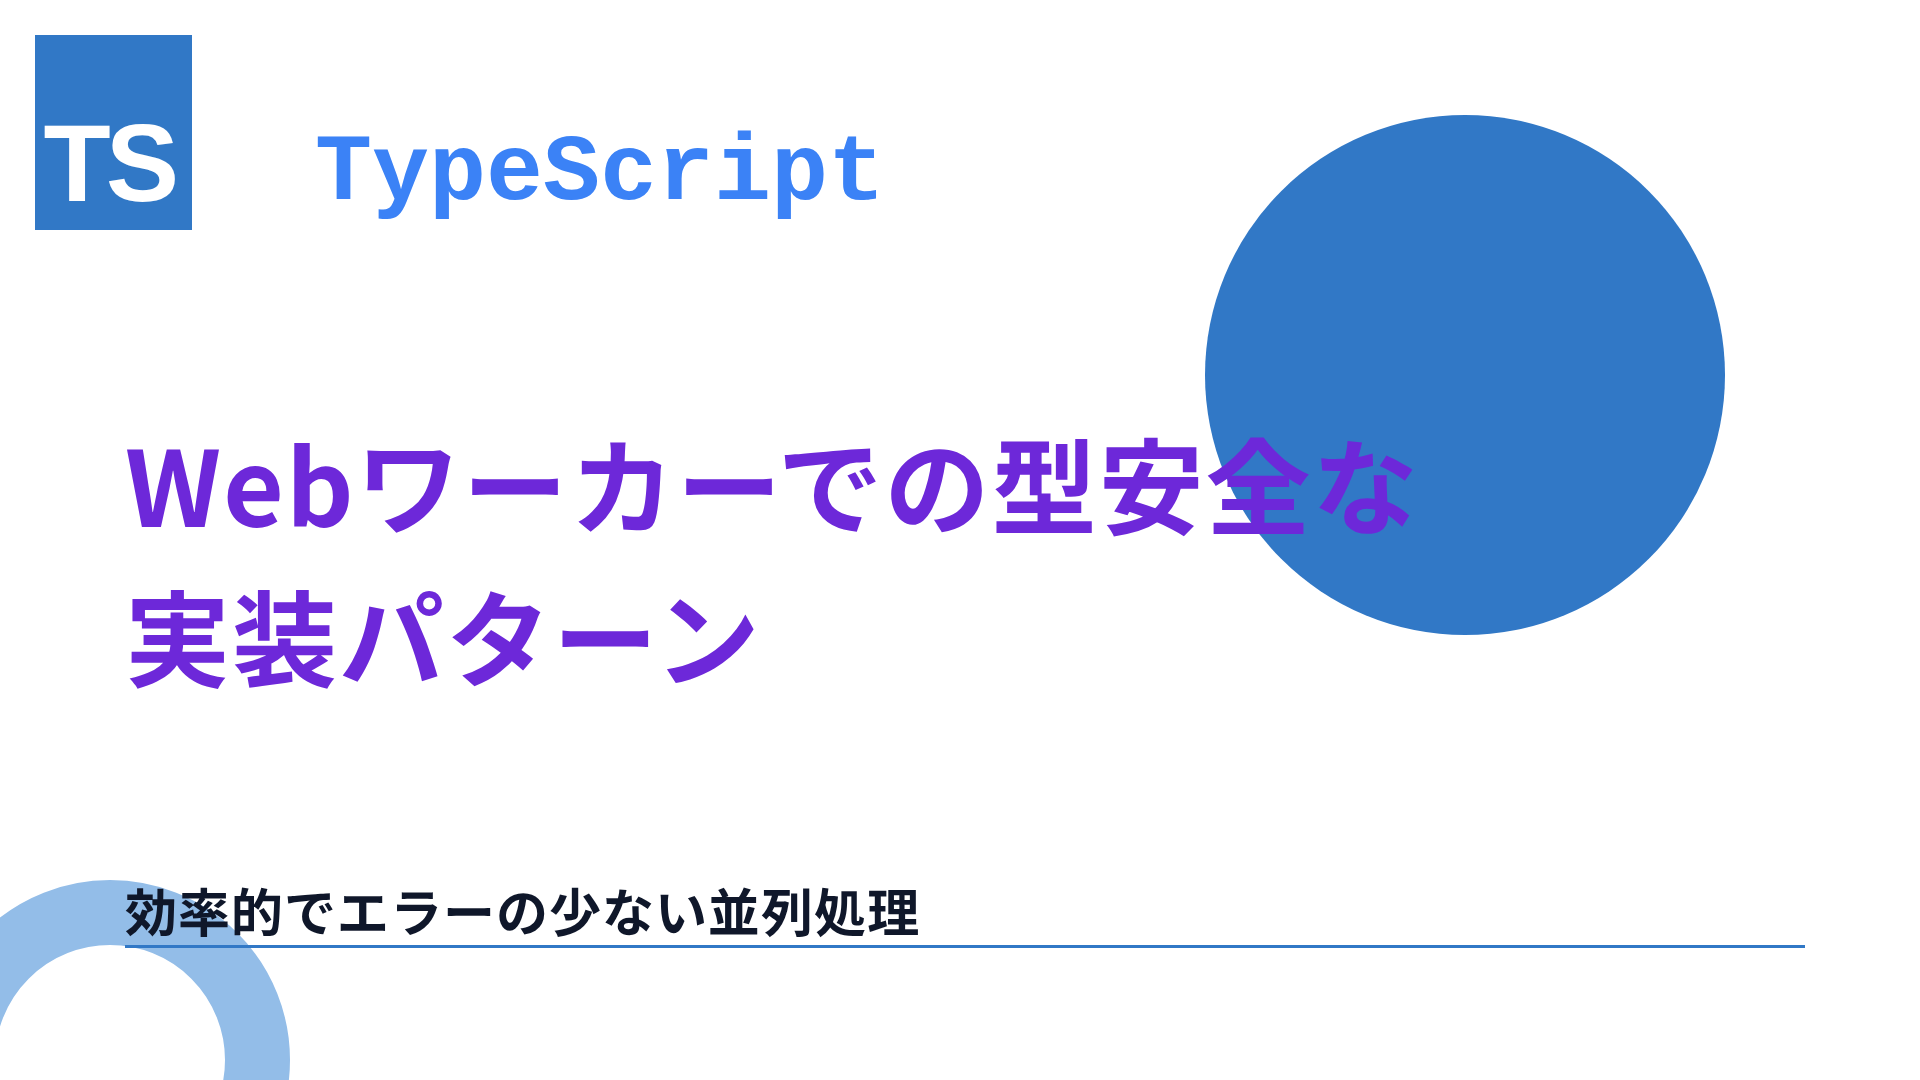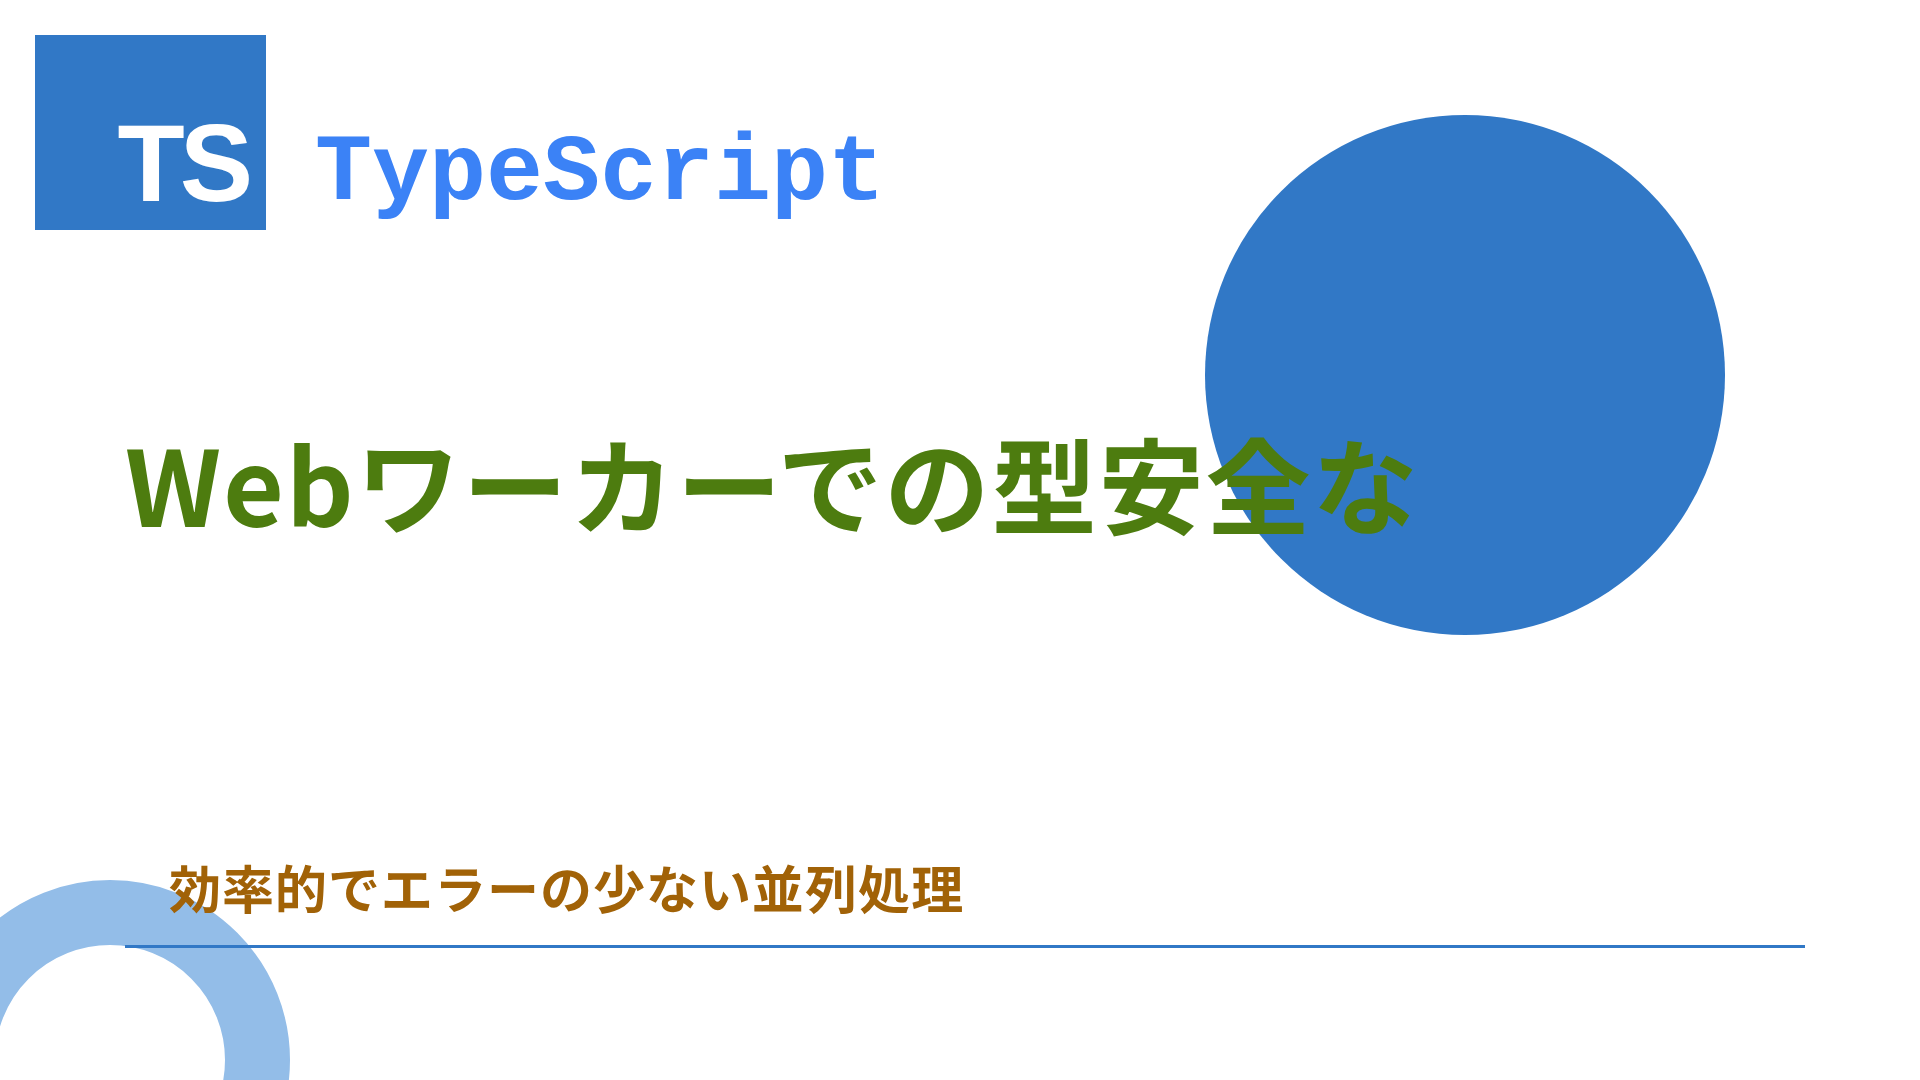--- a/index.html
+++ b/index.html
@@ -14,21 +14,21 @@
       background: #ffffff;
       position: relative;
       overflow: hidden;
       font-family: "Hiragino Sans", "Hiragino Kaku Gothic ProN", "Noto Sans JP", "Yu Gothic", sans-serif;
     }
     
     .ts-logo-box {
       position: absolute;
       top: 35px;
       left: 35px;
-      width: 231px;
+      width: 157px;
       height: 195px;
       background: #3178c6;
       display: flex;
       align-items: flex-end;
       justify-content: flex-end;
       padding: 12px 18px;
     }
     
     .ts-logo-text {
       color: #ffffff;
@@ -70,36 +70,35 @@
       border-radius: 50%;
       z-index: 1;
     }
     
     .main-title {
       position: absolute;
       top: 405px;
       left: 125px;
       font-size: 105px;
       font-weight: 700;
-      color: #4d7c0f;
+      color: #6d28d9;
       line-height: 1.45;
       z-index: 2;
       letter-spacing: 2px;
     }
     
     .subtitle {
       position: absolute;
-      top: 849px;
+      top: 872px;
       left: 125px;
       font-size: 52px;
       font-weight: 700;
-      color: #a16207;
+      color: #0f172a;
       z-index: 2;
       letter-spacing: 1px;
-      margin-left: 44px;
     }
     
     .underline {
       position: absolute;
       top: 945px;
       left: 125px;
       width: 1680px;
       height: 3px;
       background: #3178c6;
       z-index: 2;
@@ -110,17 +109,17 @@
 
 <div class="ts-logo-box">
   <span class="ts-logo-text">TS</span>
 </div>
 
 <div class="typescript-label">TypeScript</div>
 
 <div class="big-circle"></div>
 <div class="ring-circle"></div>
 
-<div class="main-title" id="main-title"><span>Webワーカーでの型安全な</span><br></div>
+<div class="main-title" id="main-title"><span>Webワーカーでの型安全な</span><br><span>実装パターン</span></div>
 
 <div class="subtitle">効率的でエラーの少ない並列処理</div>
 
 <div class="underline"></div>
 
 </body></html>

